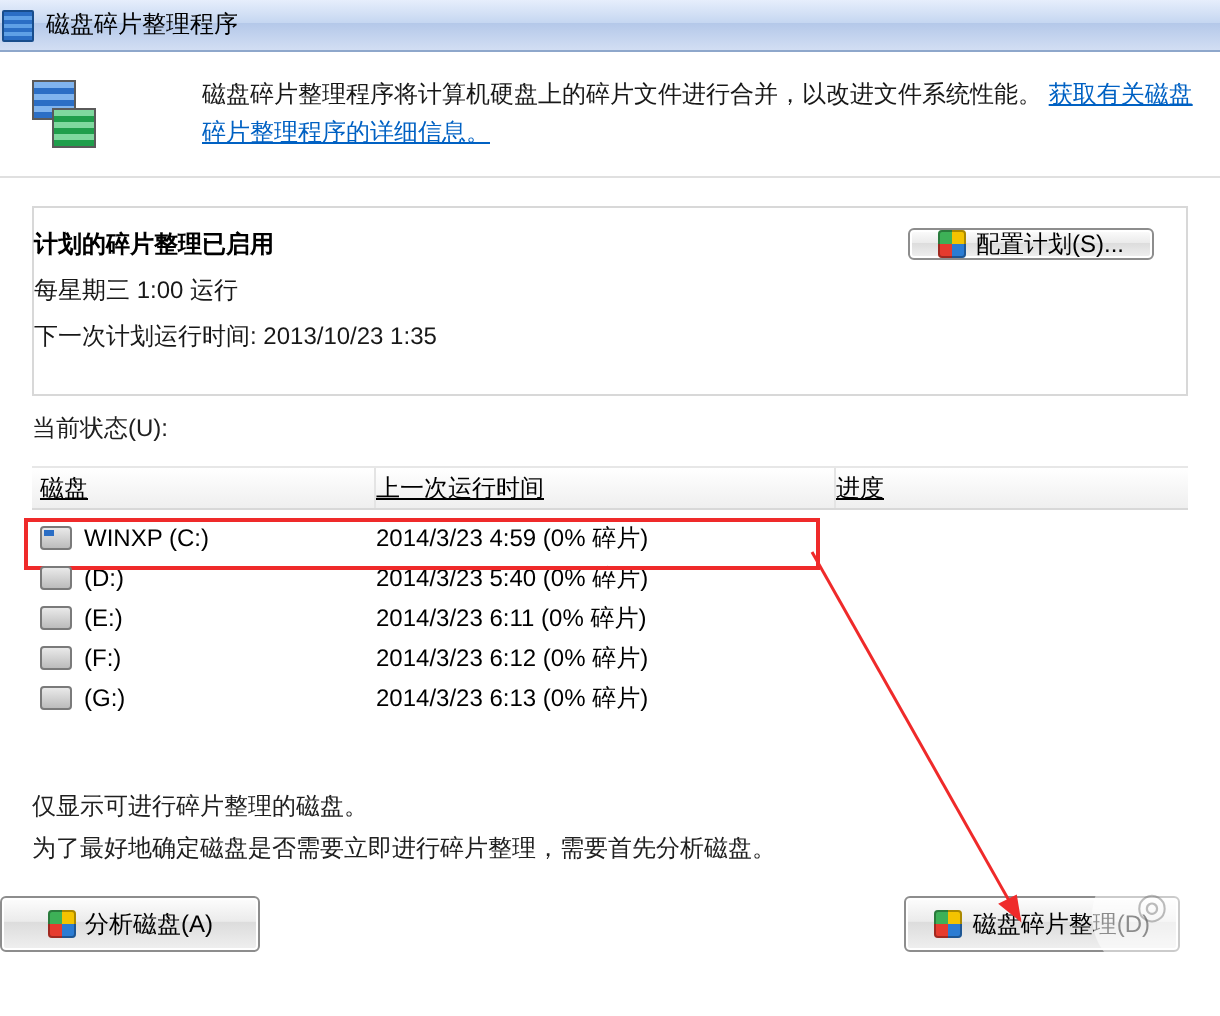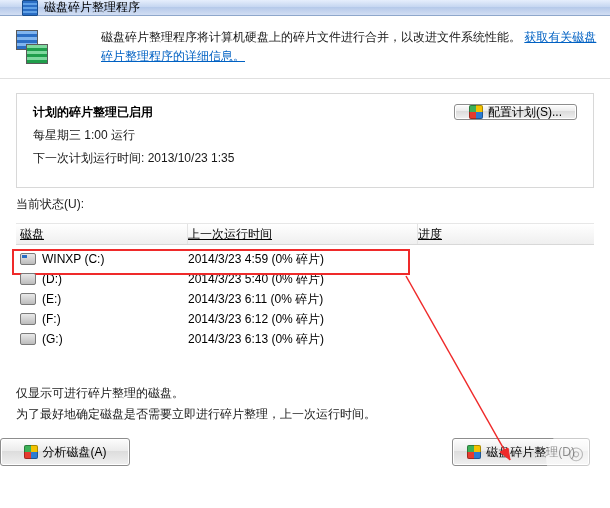--- a/index.html
+++ b/index.html
@@ -11,25 +11,25 @@
   background: #fff;
 }
 .window {
   width: 610px;
   height: 508px;
   position: relative;
   background: #fff;
   overflow: hidden;
 }
 .titlebar {
-  height: 16px;
+  height: 26px;
   background: linear-gradient(to bottom, #e6eefc 0%, #c6d7f1 45%, #b4c8e9 46%, #d2def3 100%);
   display: flex;
   align-items: center;
-  padding: 0 22px;
+  padding: 0 1px;
   box-sizing: border-box;
   border-bottom: 1px solid #8ea7cb;
 }
 .titlebar .icon-box {
   width: 16px;
   height: 16px;
   margin-right: 6px;
   position: relative;
   display:inline-block;
 }
@@ -83,21 +83,21 @@
   padding: 8px 16px 0 16px;
 }
 .section-label {
   color:#202020;
 }
 
 .schedule-box {
   border:1px solid #d8d8d8;
   margin-top:6px;
   position:relative;
-  padding:10px 16px 14px 16px;
+  padding:10px 16px 14px 0;
   min-height:60px;
   display:flex;
 }
 .schedule-text {
   flex:1;
 }
 .schedule-text .strong {
   font-weight:bold;
   font-size:12px;
   margin-bottom:6px;
@@ -339,21 +339,21 @@
     </div>
   </div>
 
   <svg class="arrow-line" style="position:absolute; left:0; top:0;" width="610" height="508">
     <line x1="406" y1="276" x2="510" y2="460" stroke="#ef2a2a" stroke-width="1.5"></line>
     <polygon points="510,460 500,452 508,448" fill="#ef2a2a"></polygon>
   </svg>
 
   <div class="footer-notes">
     <div>仅显示可进行碎片整理的磁盘。</div>
-    <div>为了最好地确定磁盘是否需要立即进行碎片整理，上一次运行时间。</div>
+    <div>为了最好地确定磁盘是否需要立即进行碎片整理，需要首先分析磁盘。</div>
   </div>
 
   <div class="bottom-buttons">
     <button class="btn">
       <span class="shield"></span>
       <span>分析磁盘(A)</span>
     </button>
     <button class="btn">
       <span class="shield"></span>
       <span>磁盘碎片整理(D)</span>

